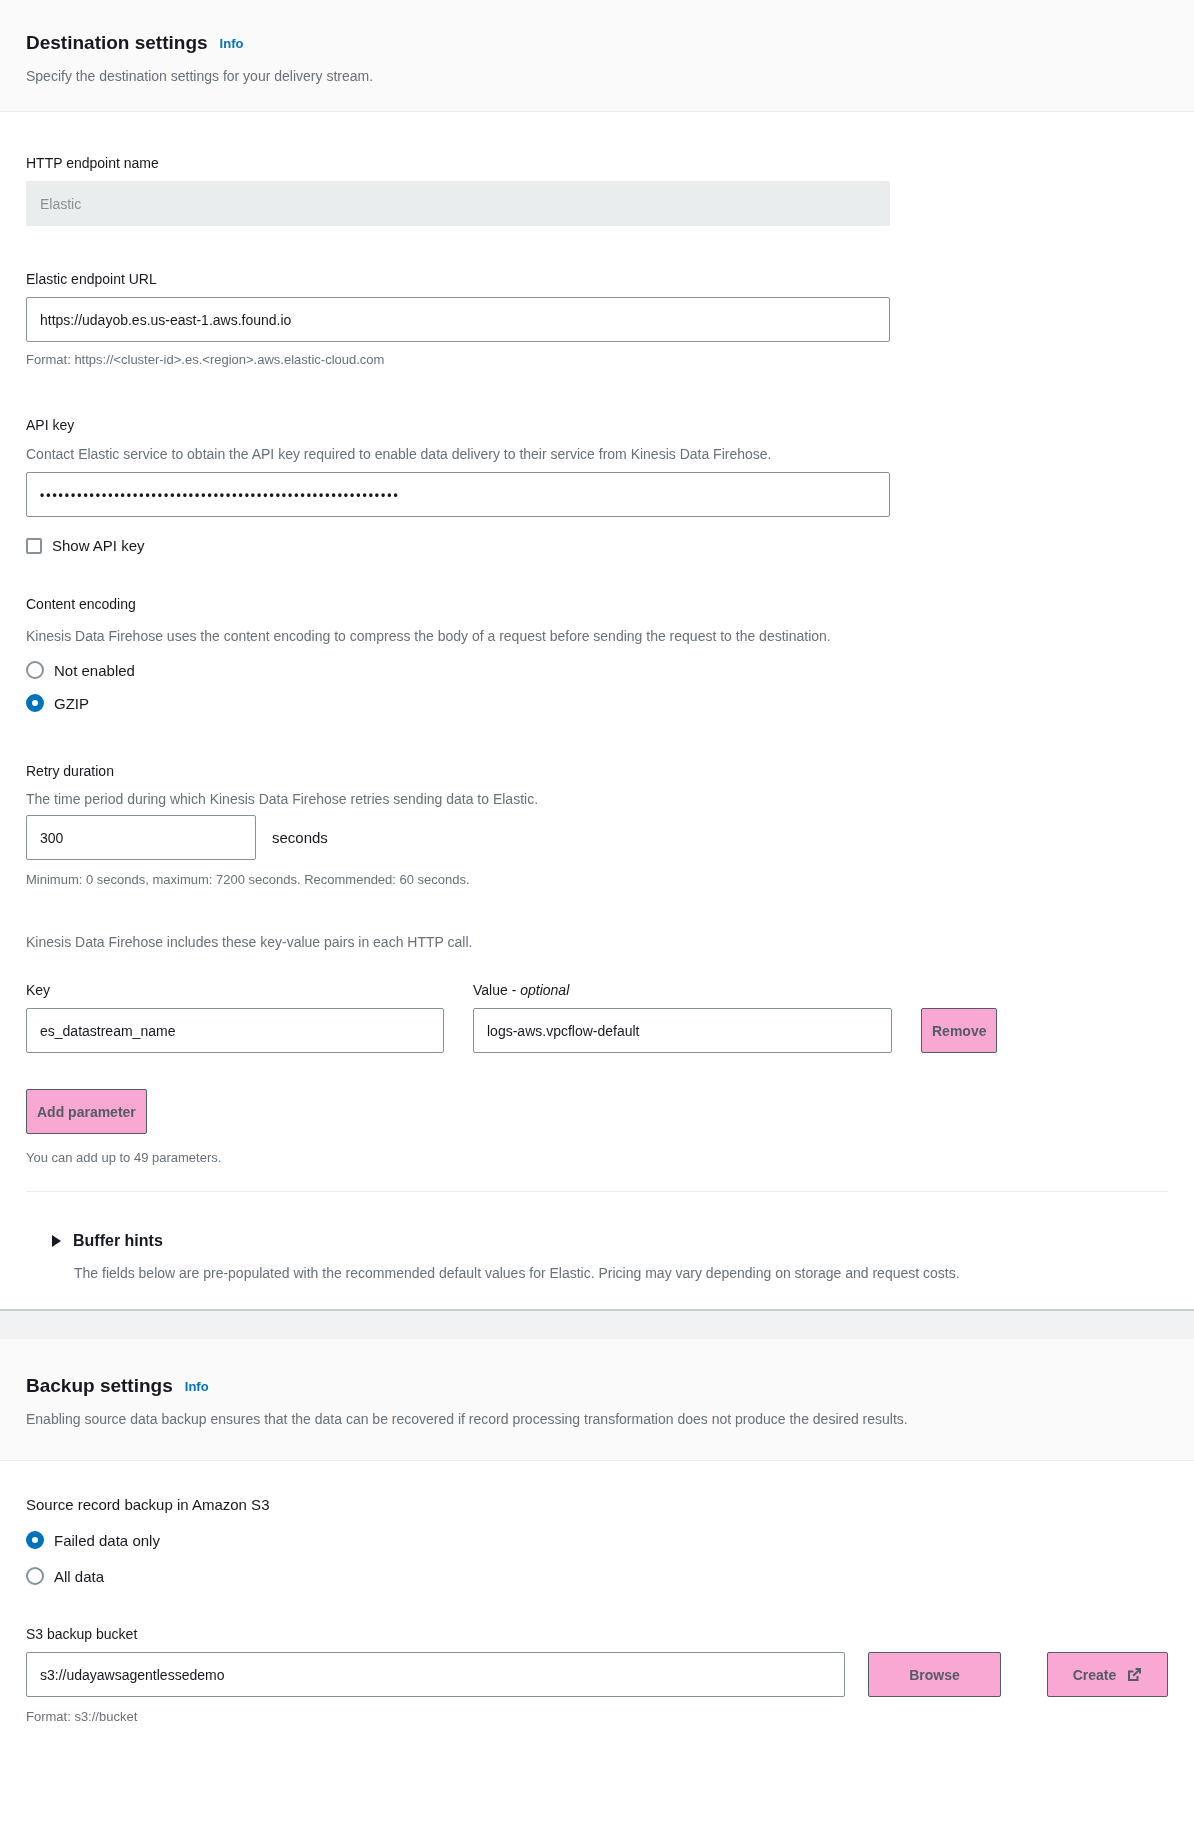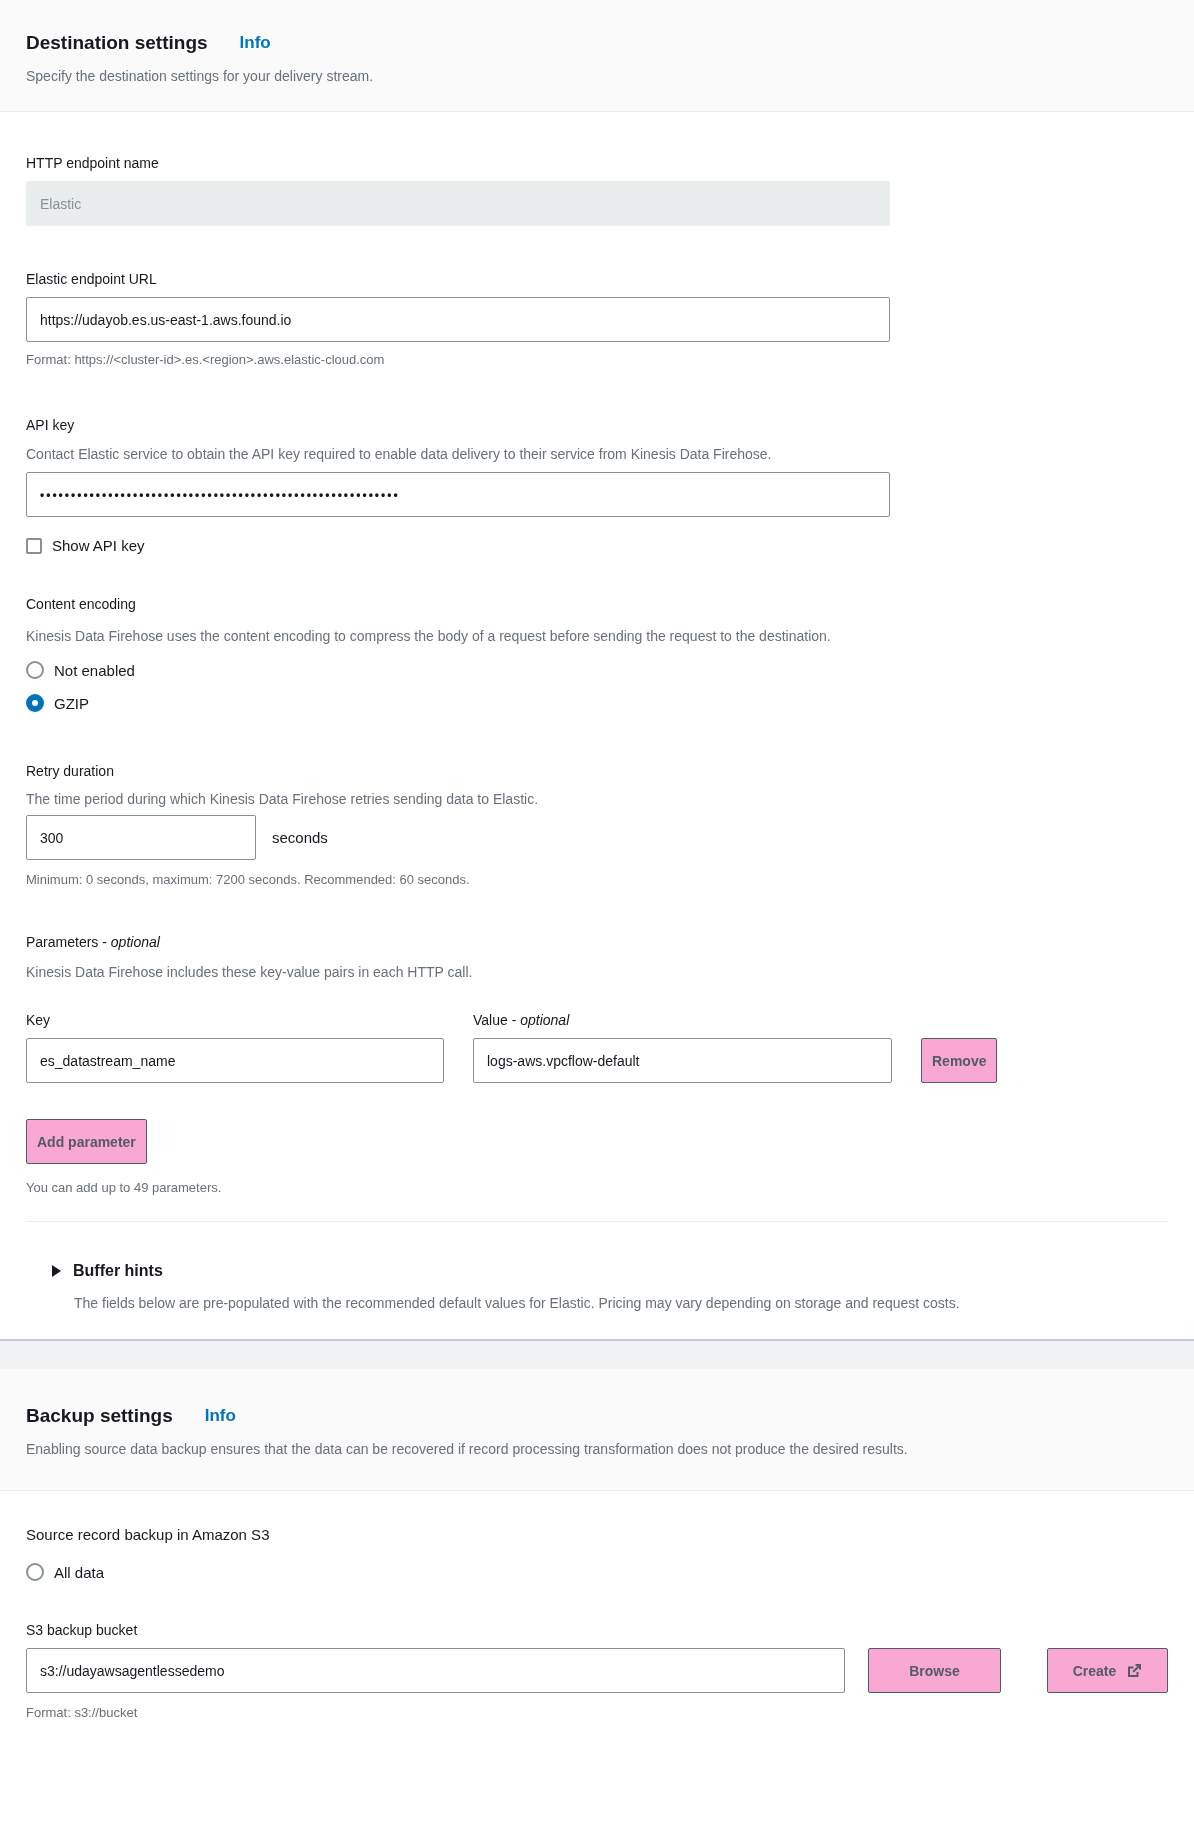--- a/index.html
+++ b/index.html
@@ -10,21 +10,21 @@
     color:#16191f; font-size:14px;
   }
   .card { background:#ffffff; }
   .card-header {
     background:#fafafa; border-bottom:1px solid #eaeded;
     padding:30px 26px 24px 26px;
   }
   .card-header.backup { padding:34px 26px 30px 26px; }
   .section-title-row { display:flex; align-items:center; gap:12px; }
   .section-title { font-size:19px; font-weight:700; color:#16191f; line-height:26px; }
-  .info-link { font-size:17px; font-weight:700; color:#0073bb; text-decoration:none; cursor:pointer;margin-left:20px; }
+  .info-link { font-size:13px; font-weight:700; color:#0073bb; text-decoration:none; cursor:pointer; }
   .section-desc { margin-top:9px; color:#687078; font-size:14px; line-height:22px; }
   .section-desc.narrow { max-width:930px; }
   .card-body { padding:41px 26px 0 26px; }
   .field-label { font-size:14px; color:#16191f; line-height:20px; }
   .field-desc { color:#687078; font-size:14px; line-height:20px; margin-top:9px; }
   .hint { color:#687078; font-size:13px; line-height:16px; }
   .text-input {
     display:block; height:45px; width:864px; border:1px solid #879196; border-radius:2px;
     padding:0 13px; font-size:14px; color:#16191f; background:#fff;
     font-family:"Liberation Sans","DejaVu Sans",sans-serif; outline:none;
@@ -151,24 +151,20 @@
       <div class="field-label">Retry duration</div>
       <div class="field-desc">The time period during which Kinesis Data Firehose retries sending data to Elastic.</div>
       <div class="retry-row">
         <input class="text-input retry-input" value="300" style="">
         <span class="retry-unit">seconds</span>
       </div>
       <div class="hint">Minimum: 0 seconds, maximum: 7200 seconds. Recommended: 60 seconds.</div>
     </div>
 
     <div class="field f-parameters">
-      <div class="field-label">
-        <span>Parameters -</span>
-        <i>optional</i>
-      </div>
       <div class="field-desc">Kinesis Data Firehose includes these key-value pairs in each HTTP call.</div>
 
       <div class="param-headers">
         <div class="field-label ph-key">Key</div>
         <div class="field-label">
           <span>Value -</span>
           <i>optional</i>
         </div>
       </div>
 
@@ -199,20 +195,24 @@
     <div class="section-title-row">
       <h1 class="section-title">Backup settings</h1>
       <a class="info-link">Info</a>
     </div>
     <div class="section-desc narrow">Enabling source data backup ensures that the data can be recovered if record processing transformation does not produce the desired results.</div>
   </div>
 
   <div class="backup-body">
     <div class="backup-group-label">Source record backup in Amazon S3</div>
 
+    <div class="radio-row first">
+      <span class="radio checked"></span>
+      <span class="radio-label">Failed data only</span>
+    </div>
     <div class="radio-row second">
       <span class="radio"></span>
       <span class="radio-label">All data</span>
     </div>
 
     <div class="field f-s3-bucket">
       <div class="field-label">S3 backup bucket</div>
       <div class="s3-row">
         <input class="text-input s3-input" value="s3://udayawsagentlessedemo" style="">
         <button class="btn browse-btn">Browse</button>

